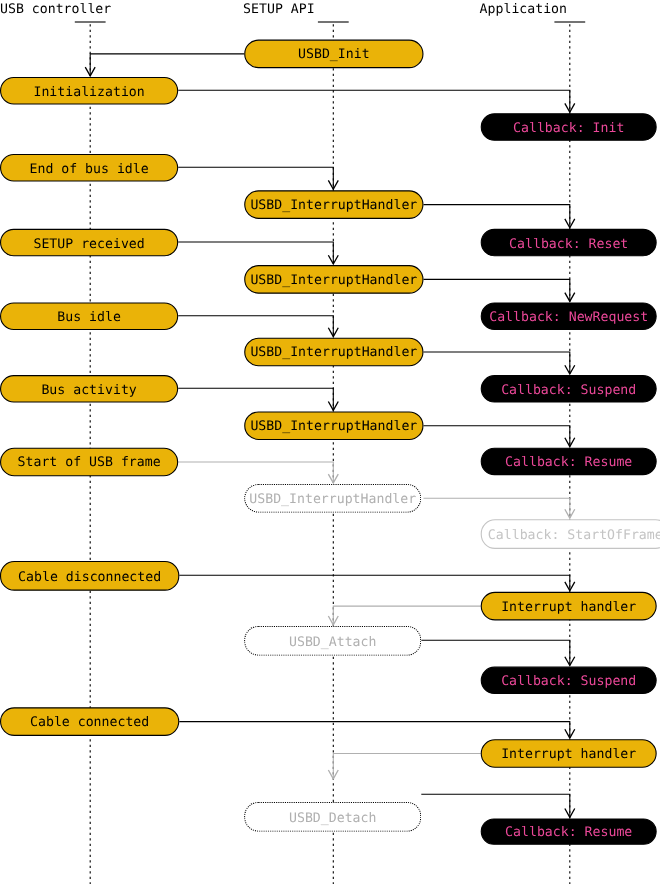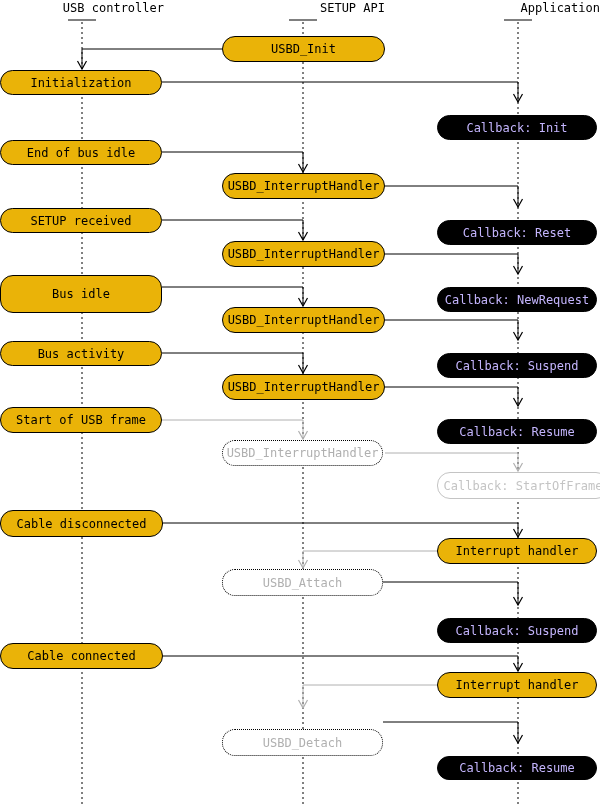--- a/index.html
+++ b/index.html
@@ -4,30 +4,30 @@
 <style>
   html,body { margin:0; padding:0; background:#ffffff; }
   .canvas {
     position:relative; width:600px; height:804px;
     background:#ffffff; overflow:hidden;
     font-family:"DejaVu Sans Mono","Liberation Mono",monospace;
     color:#000;
   }
   svg.wires { position:absolute; left:0; top:0; width:600px; height:804px; }
   .col-header {
-    position:absolute; top:0; width:164px; text-align:right;
+    position:absolute; top:0; width:164px; text-align:left;
     font-size:12px; line-height:16px; letter-spacing:0;
   }
   .box {
     position:absolute; height:26px; box-sizing:border-box;
     border:1px solid #000; border-radius:13px; background:#eab308;
     display:flex; align-items:center; justify-content:center;
     font-size:12px; white-space:nowrap;
   }
-  .box.black  { background:#000; color:#c4b5fd; border-color:#000;margin-top:12px; }
+  .box.black  { background:#000; color:#ec4899; border-color:#000; }
   .box.dotted { border:1px dotted #000; color:#b0b0b0; background:#fff; }
   .box.ghost  { border:1px solid #c4c4c4; color:#c4c4c4; background:#fff; }
 </style>
 </head>
 <body>
 
 <div class="canvas">
 
   <svg class="wires" viewBox="0 0 600 804">
     <defs>
@@ -77,21 +77,21 @@
   <div class="box" style="left:222px; top:241px; width:163px">USBD_InterruptHandler</div>
   <div class="box" style="left:222px; top:307px; width:163px">USBD_InterruptHandler</div>
   <div class="box" style="left:222px; top:374px; width:163px">USBD_InterruptHandler</div>
   <div class="box dotted" style="left:222px; top:440px; width:161px">USBD_InterruptHandler</div>
   <div class="box dotted" style="left:222px; top:569px; width:161px; height:27px">USBD_Attach</div>
   <div class="box dotted" style="left:222px; top:729px; width:161px; height:27px">USBD_Detach</div>
 
   <div class="box" style="left:0px; top:70px;  width:162px; height:25px">Initialization</div>
   <div class="box" style="left:0px; top:140px; width:162px; height:25px">End of bus idle</div>
   <div class="box" style="left:0px; top:208px; width:162px; height:25px">SETUP received</div>
-  <div class="box" style="left:0px; top:275px; width:162px; height:38px">Bus idle</div>
+  <div class="box" style="left:0px; top:275px; width:162px; height:25px">Bus idle</div>
   <div class="box" style="left:0px; top:341px; width:162px; height:25px">Bus activity</div>
   <div class="box" style="left:0px; top:407px; width:162px">Start of USB frame</div>
   <div class="box" style="left:0px; top:510px; width:163px; height:27px">Cable disconnected</div>
   <div class="box" style="left:0px; top:643px; width:163px">Cable connected</div>
 
   <div class="box black" style="left:437px; top:103px; width:160px; height:25px">Callback: Init</div>
   <div class="box black" style="left:437px; top:208px; width:160px; height:25px">Callback: Reset</div>
   <div class="box black" style="left:437px; top:275px; width:160px; height:25px">Callback: NewRequest</div>
   <div class="box black" style="left:437px; top:341px; width:160px; height:25px">Callback: Suspend</div>
   <div class="box black" style="left:437px; top:407px; width:160px; height:25px">Callback: Resume</div>

